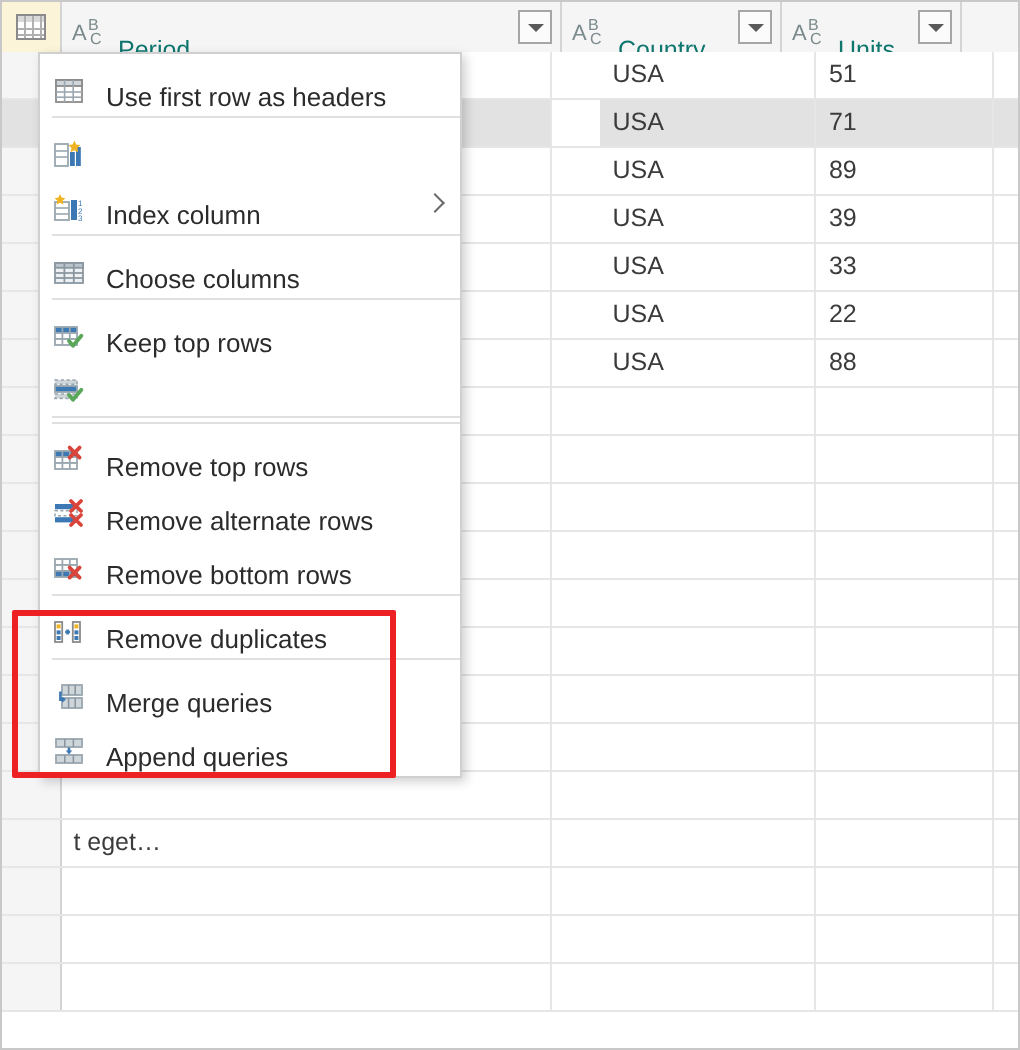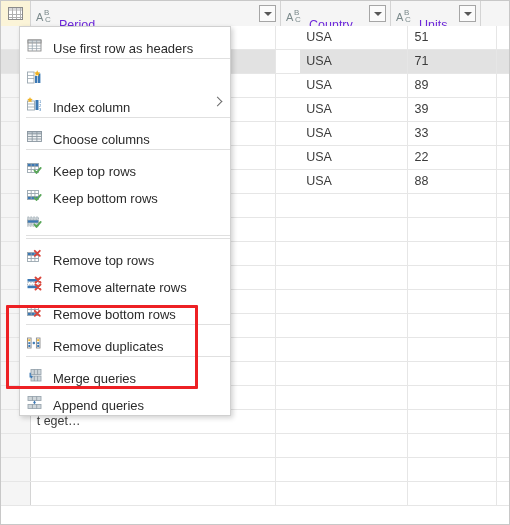--- a/index.html
+++ b/index.html
@@ -54,21 +54,21 @@
     justify-content: center;
     padding: 0;
   }
   .hcell.period { width: 250px; }
   .hcell.country { width: 110px; }
   .hcell.units { width: 90px; }
   .hcell.filler { flex: 1; border-right: none; background: #f5f5f5;}
 
   .htitle {
     font-size: 12.5px;
-    color: #6d28d9;
+    color: #0f766e;
     white-space: nowrap;
     flex: 1;
     overflow: hidden;
     padding-left: 4px;
     margin-top: 23px;
   }
 
   
   .abc-icon {
     position: relative;
@@ -476,33 +476,20 @@
             <line x1="5.2" y1="3.5" x2="5.2" y2="12.5" stroke="#9aa7b0" stroke-width="0.9"></line>
             <line x1="8.9" y1="3.5" x2="8.9" y2="12.5" stroke="#9aa7b0" stroke-width="0.9"></line>
             <path d="M8.5 10.5 l2 2.4 l4.2 -5" fill="none" stroke="#5aa75a" stroke-width="1.9" stroke-linecap="round" stroke-linejoin="round"></path>
           </svg>
         </span>
         <span class="label">Keep top rows</span>
       </div>
       <div class="mi">
         <span class="ico">
           <svg width="17" height="17" viewBox="0 0 17 17">
-            <rect x="1.5" y="3.5" width="11" height="3" fill="#ffffff" stroke="#9aa7b0" stroke-width="0.9"></rect>
-            <rect x="1.5" y="6.5" width="11" height="3" fill="#ffffff" stroke="#9aa7b0" stroke-width="0.9"></rect>
-            <rect x="1.5" y="9.5" width="11" height="3" fill="#3b78b4" stroke="#9aa7b0" stroke-width="0.9"></rect>
-            <line x1="5.2" y1="3.5" x2="5.2" y2="12.5" stroke="#9aa7b0" stroke-width="0.9"></line>
-            <line x1="8.9" y1="3.5" x2="8.9" y2="12.5" stroke="#9aa7b0" stroke-width="0.9"></line>
-            <path d="M8.5 10.5 l2 2.4 l4.2 -5" fill="none" stroke="#5aa75a" stroke-width="1.9" stroke-linecap="round" stroke-linejoin="round"></path>
-          </svg>
-        </span>
-        <span class="label">Keep bottom rows</span>
-      </div>
-      <div class="mi">
-        <span class="ico">
-          <svg width="17" height="17" viewBox="0 0 17 17">
             <rect x="1.5" y="3" width="11" height="2.2" fill="#cfd6da" stroke="#9aa7b0" stroke-width="0.8" stroke-dasharray="1.6 1.3"></rect>
             <rect x="1.5" y="6" width="11" height="3" fill="#3b78b4" stroke="#9aa7b0" stroke-width="0.9"></rect>
             <rect x="1.5" y="10" width="11" height="2.2" fill="#cfd6da" stroke="#9aa7b0" stroke-width="0.8" stroke-dasharray="1.6 1.3"></rect>
             <path d="M8.5 10.5 l2 2.4 l4.2 -5" fill="none" stroke="#5aa75a" stroke-width="1.9" stroke-linecap="round" stroke-linejoin="round"></path>
           </svg>
         </span>
       </div>
       <div class="sep"></div>
       <div class="sep"></div>
       <div class="mi">

